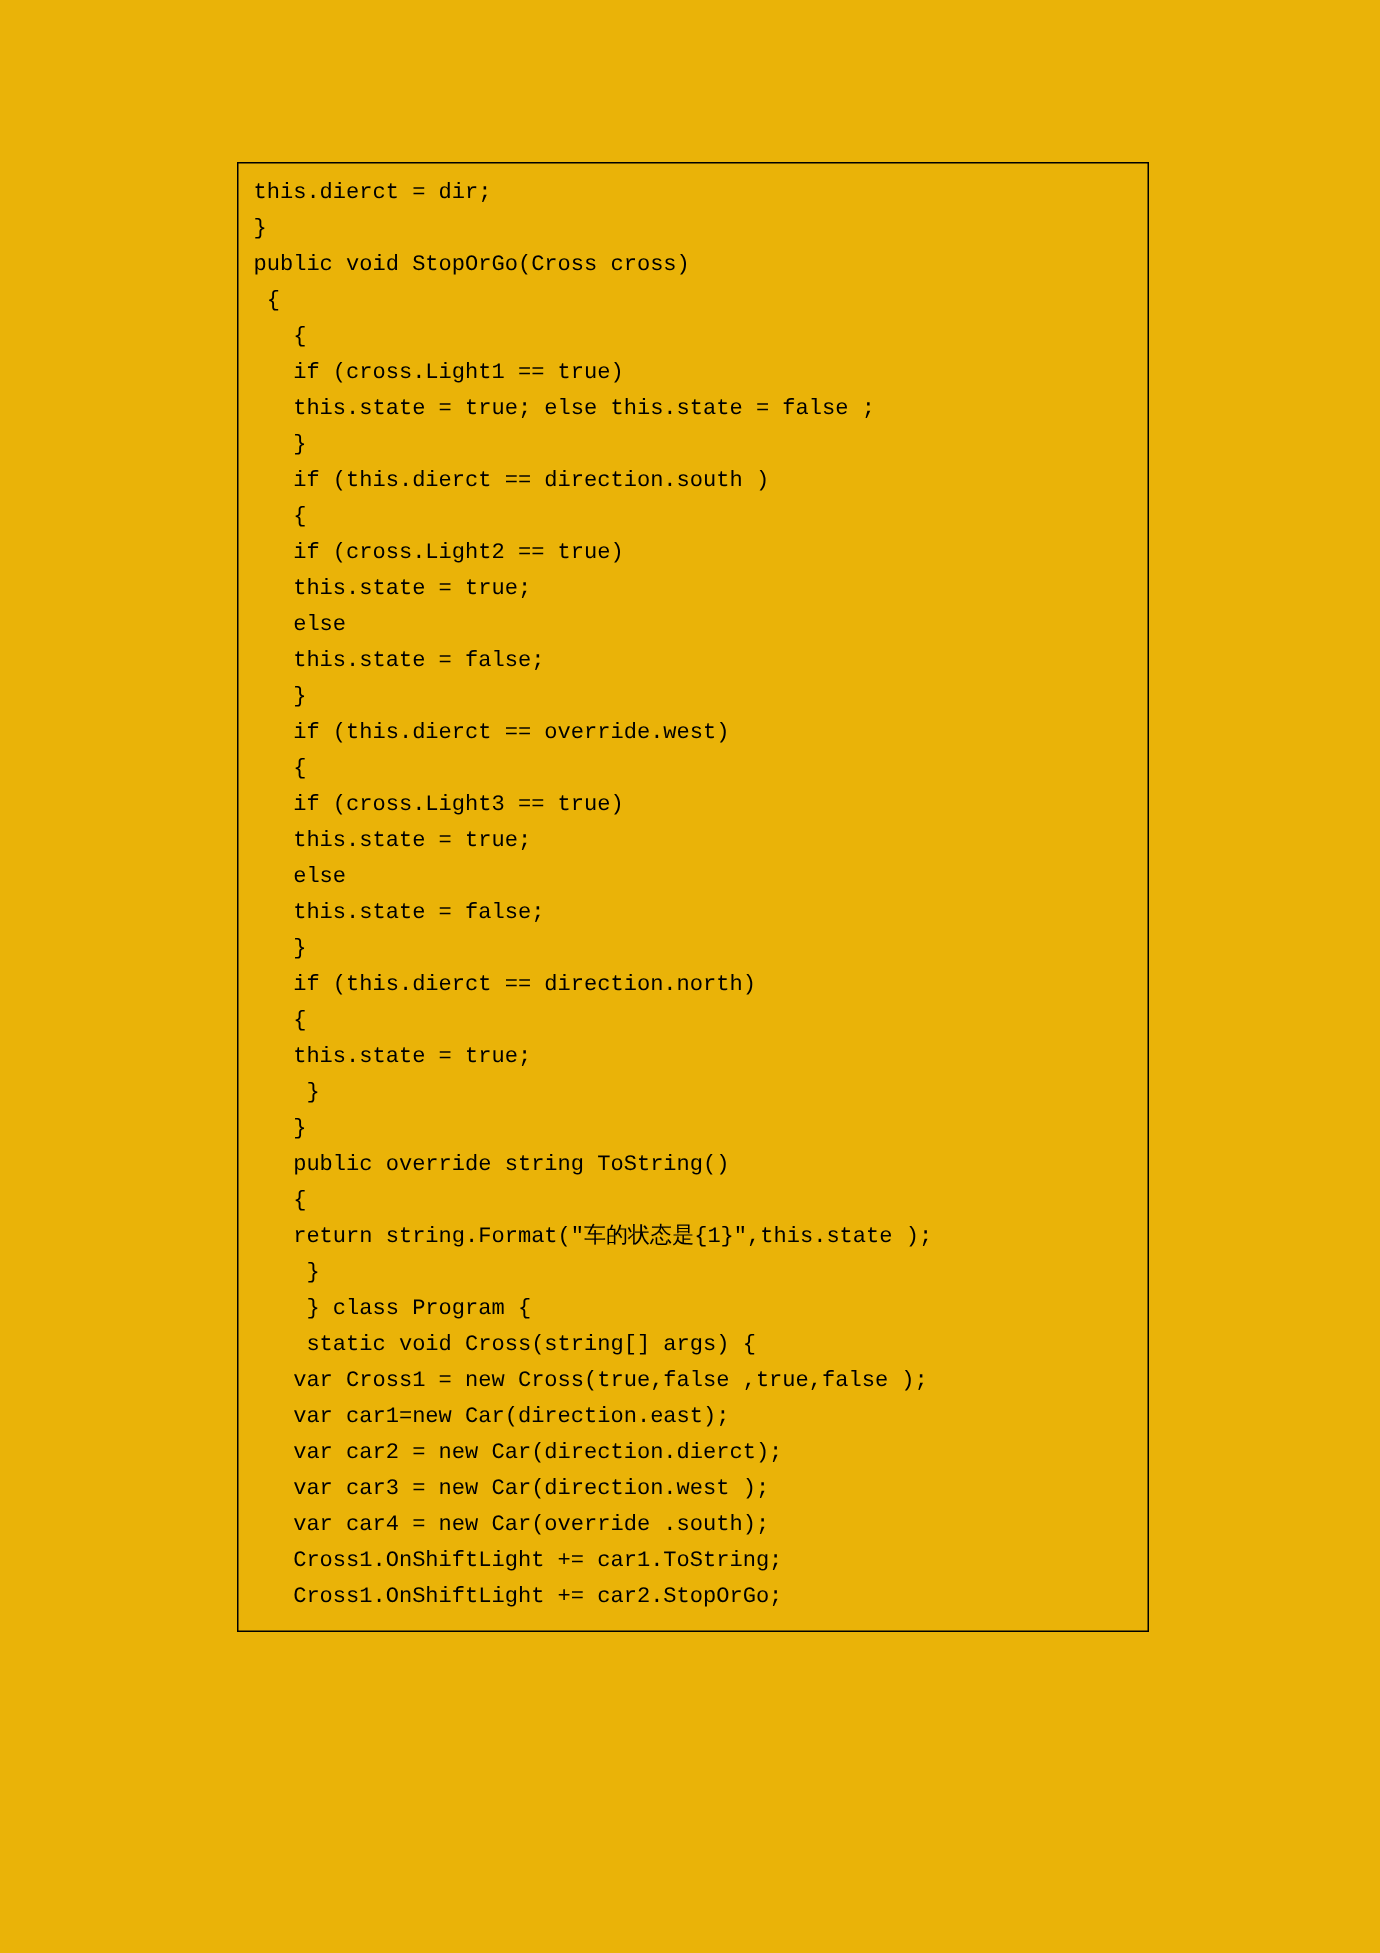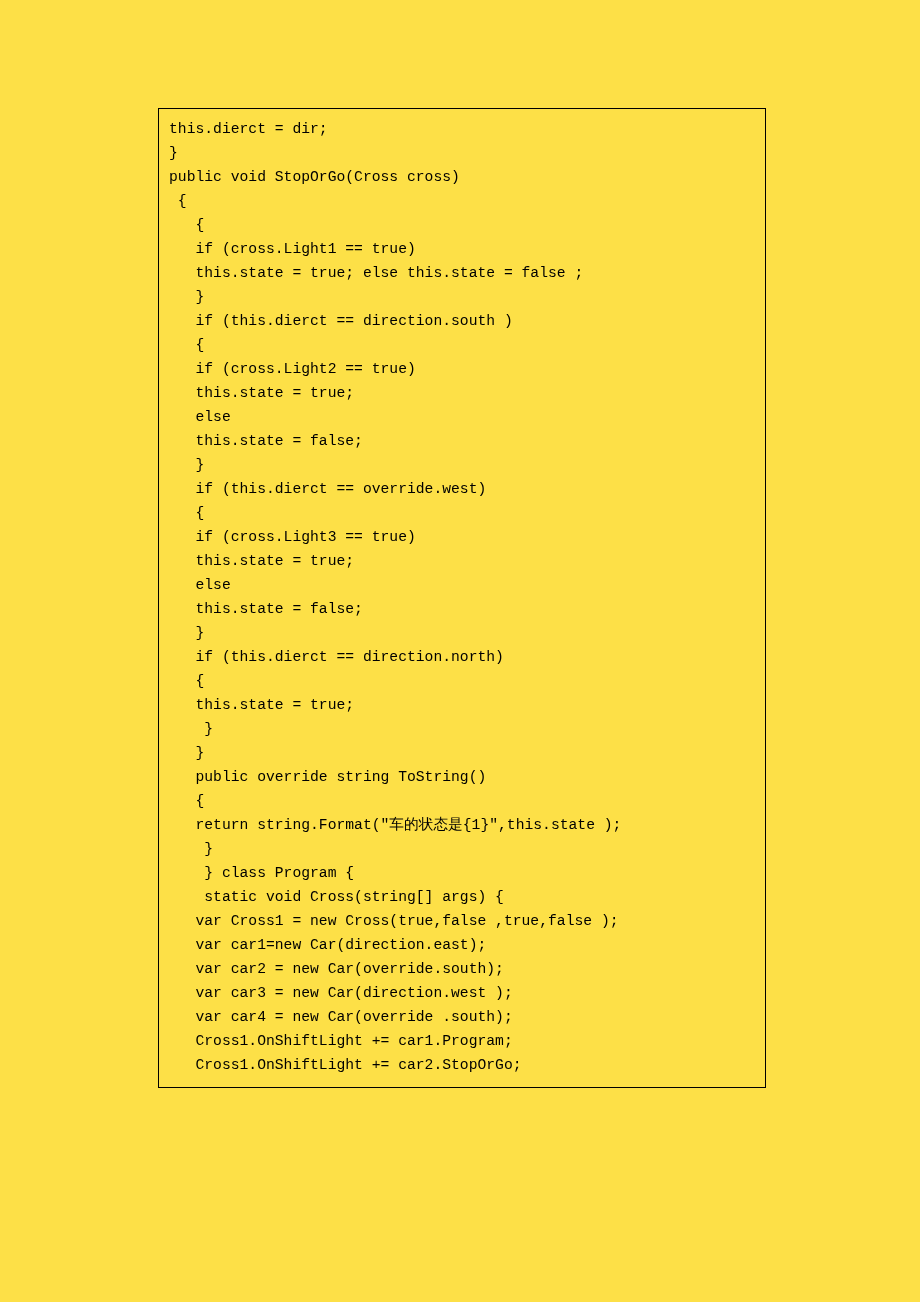--- a/index.html
+++ b/index.html
@@ -5,21 +5,21 @@
   body {
     margin: 0;
     padding: 0;
     background: #ffffff;
     width: 920px;
     font-family: "SimSun", "NSimSun", serif;
   }
   .page {
     width: 920px;
     min-height: 1302px;
-    background: #fde047;
+    background: #eab308;
     padding-top: 108px;
     box-sizing: border-box;
   }
   .code-box {
     margin-left: 158px;
     width: 608px;
     border: 1px solid #000;
     box-sizing: border-box;
     padding: 8px 10px 10px 10px;
   }
@@ -64,20 +64,20 @@
     <div class="line">    }</div>
     <div class="line">   }</div>
     <div class="line">   public override string ToString()</div>
     <div class="line">   {</div>
     <div class="line">   return string.Format("车的状态是{1}",this.state );</div>
     <div class="line">    }</div>
     <div class="line">    } class Program {</div>
     <div class="line">    static void Cross(string[] args) {</div>
     <div class="line">   var Cross1 = new Cross(true,false ,true,false );</div>
     <div class="line">   var car1=new Car(direction.east);</div>
-    <div class="line">   var car2 = new Car(override.south);</div>
+    <div class="line">   var car2 = new Car(direction.dierct);</div>
     <div class="line">   var car3 = new Car(direction.west );</div>
     <div class="line">   var car4 = new Car(override .south);</div>
     <div class="line"></div>
-    <div class="line">   Cross1.OnShiftLight += car1.Program;</div>
+    <div class="line">   Cross1.OnShiftLight += car1.ToString;</div>
     <div class="line">   Cross1.OnShiftLight += car2.StopOrGo;</div>
   </div>
 </div>
 
 </body></html>

